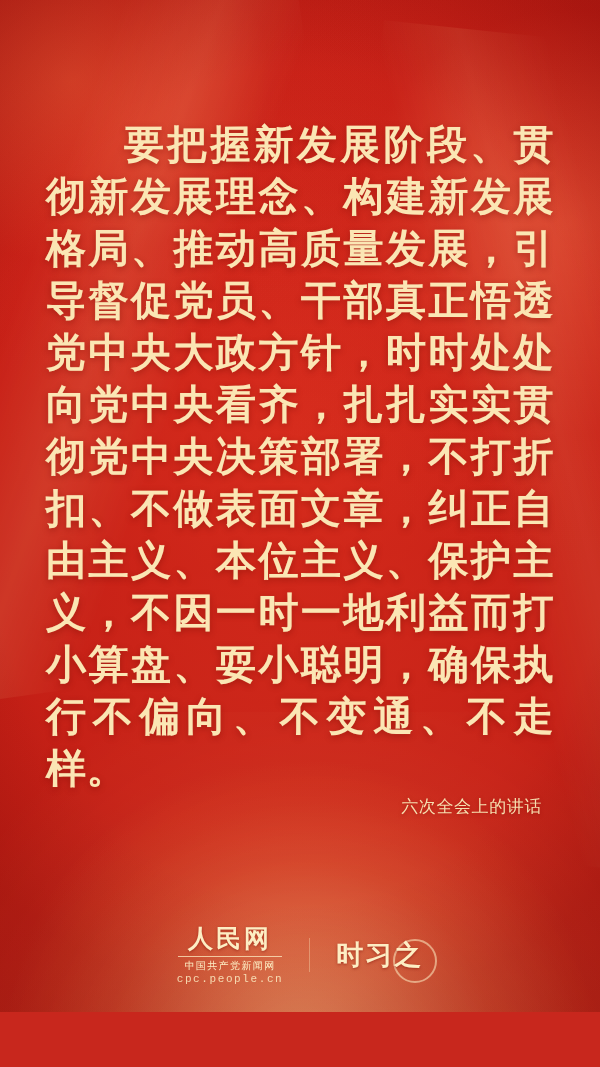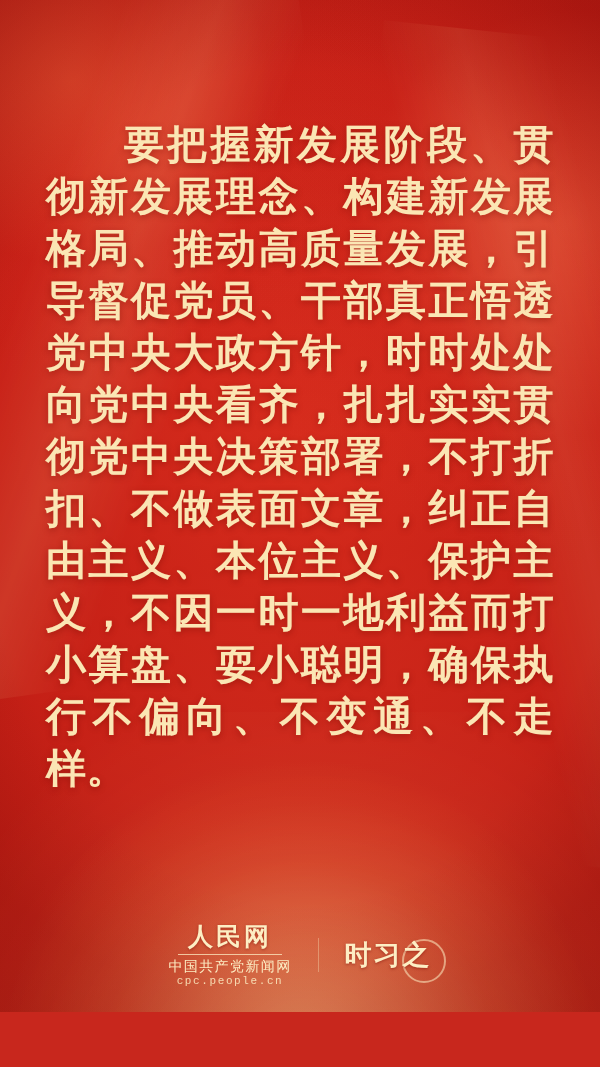--- a/index.html
+++ b/index.html
@@ -134,21 +134,21 @@
   }
   .people-logo .rule {
     width: 104px;
     height: 1px;
     background: rgba(253,238,196,0.75);
     margin: 5px 0 4px;
   }
   .people-logo .sub {
     color: #fdeec4;
     font-family: "Liberation Sans", sans-serif;
-    font-size: 14px;
+    font-size: 10px;
     letter-spacing: 1.4px;
   }
   .people-logo .url {
     color: rgba(253,238,196,0.85);
     font-family: "Liberation Mono", "DejaVu Sans Mono", monospace;
     font-size: 11px;
     letter-spacing: 1.6px;
     margin-top: 3px;
   }
 
@@ -192,20 +192,21 @@
   <div class="streak s1"></div>
   <div class="streak s2"></div>
   <div class="streak s3"></div>
   <div class="vignette"></div>
 
   <div class="quote-block">
     <div class="quote-text">要把握新发展阶段、贯彻新发展理念、构建新发展格局、推动高质量发展，引导督促党员、干部真正悟透党中央大政方针，时时处处向党中央看齐，扎扎实实贯彻党中央决策部署，不打折扣、不做表面文章，纠正自由主义、本位主义、保护主义，不因一时一地利益而打小算盘、耍小聪明，确保执行不偏向、不变通、不走样。</div>
   </div>
 
   <div class="attribution">
+    <span class="line2">六次全会上的讲话</span>
   </div>
 
   <div class="footer">
 
     <div class="people-logo">
       <div class="cn">人民网</div>
       <div class="rule"></div>
       <div class="sub">中国共产党新闻网</div>
       <div class="url">cpc.people.cn</div>
     </div>

